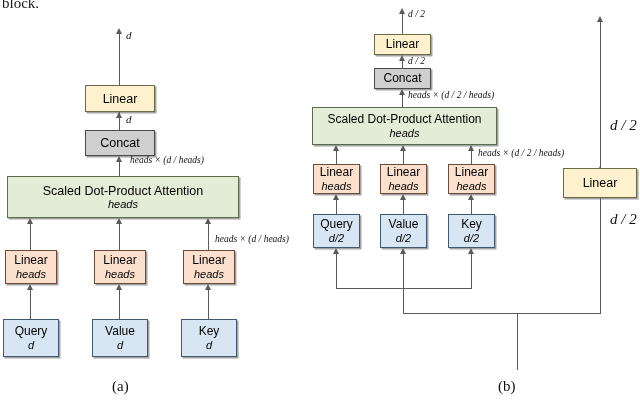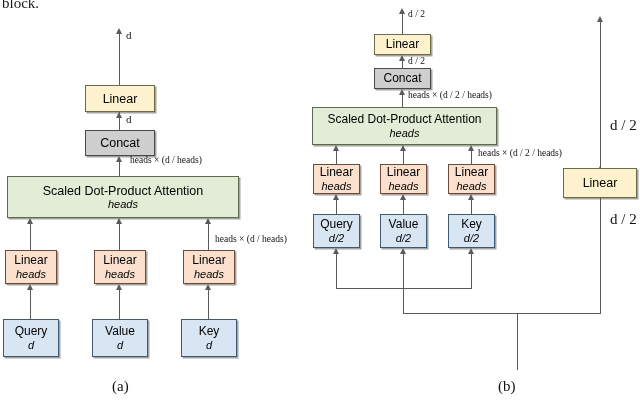--- a/index.html
+++ b/index.html
@@ -52,20 +52,21 @@
     width:0;height:0;
     border-left:3.6px solid transparent;
     border-right:3.6px solid transparent;
     border-bottom:6px solid #5a5a5a;
   }
 
   
   .mlabel{
     position:absolute;
     font-family:"Liberation Serif", serif;
+    font-style:italic;
     color:#111;
     white-space:nowrap;
   }
   .m-sm{font-size:9.5px;}
   .m-md{font-size:11px;}
   .m-lg{font-size:15px;}
 
   .caption{
     position:absolute;
     font-family:"Liberation Serif", serif;

